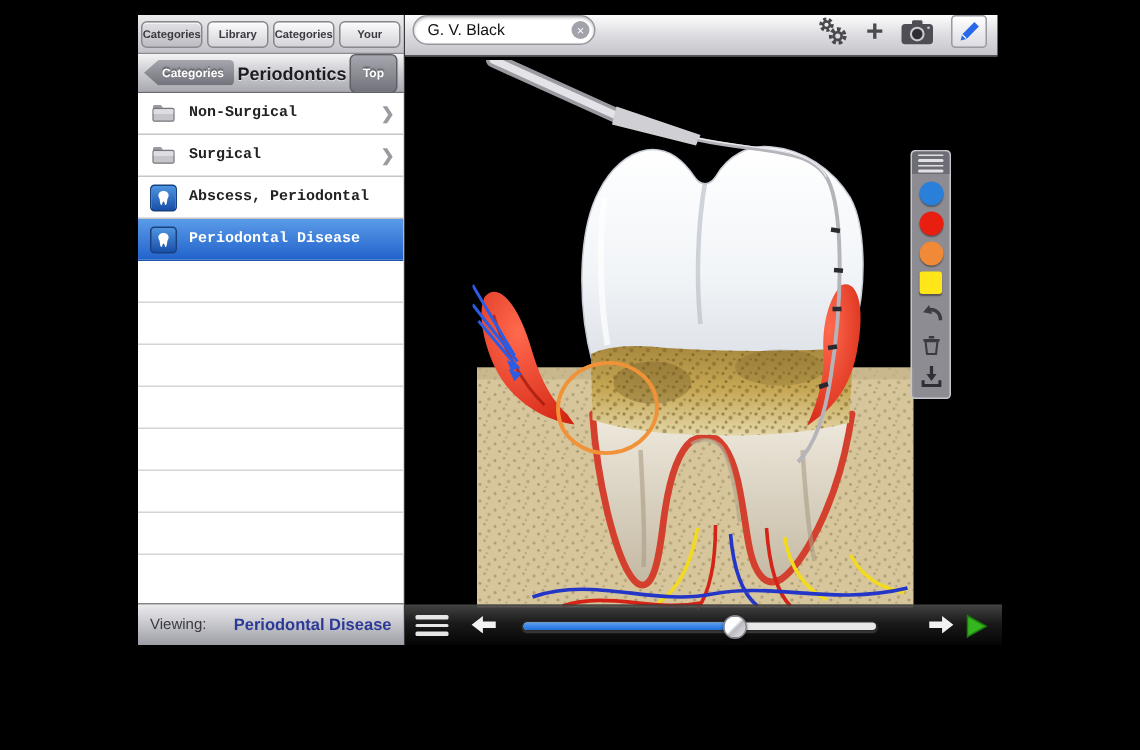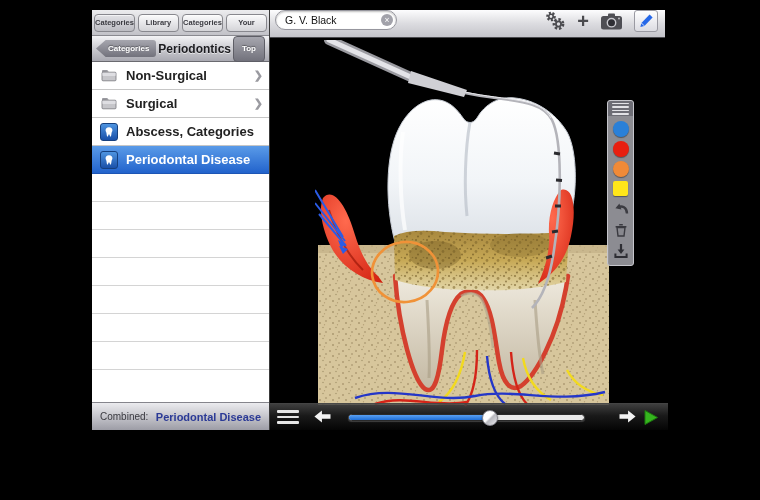--- a/index.html
+++ b/index.html
@@ -36,21 +36,21 @@
   .list { height:340px; list-style:none; overflow:hidden; background:#fff; }
   .row { height:28px; display:flex; align-items:center; padding:0 6px 0 8px;
     border-bottom:1px solid #c6c6c6; background:#fff; }
   .row.selected { background:linear-gradient(#5a9be8,#2263cc); border-bottom-color:#1d55b4; }
   .row.selected .row-label { color:#fff; }
   .row.empty { background:#fff; border-bottom:1px solid #d4d4d4; }
   .row-icon { width:18px; height:18px; margin-right:8px; flex:0 0 auto; }
   .tooth-tile { width:18px; height:18px; border-radius:3px;
     background:linear-gradient(#4e94e0,#1a50a8); border:1px solid #16407e;
     display:flex; align-items:center; justify-content:center; }
-  .row-label { font-size:13px; color:#222; font-weight:bold; flex:1; }
+  .row-label { font-size:10px; color:#222; font-weight:bold; flex:1;font-family:Liberation Mono, monospace; }
   .chevron { color:#9a9aa0; font-size:11px; font-weight:bold; }
   .viewingbar { height:28px; background:linear-gradient(#ebebee 0%,#c9c9cf 45%,#9d9da6 100%);
     border-top:1px solid #85858c; display:flex; align-items:center; padding:0 8px; }
   .viewing-label { font-size:10px; color:#3a3a40; }
   .viewing-value { flex:1; text-align:right; font-size:11px; font-weight:bold; color:#2b3a96; }
 
   
   .main { position:absolute; left:178px; top:0; width:398px; height:420px; background:#000; }
   .toolbar { position:absolute; left:0; top:0; width:395px; height:28px;
     background:linear-gradient(#fdfdfe 0%,#dcdce0 50%,#c4c4ca 100%);
@@ -152,41 +152,41 @@
           </span>
           <span class="row-label">Surgical</span>
           <span class="chevron">❯</span>
         </li>
         <li class="row">
           <span class="row-icon tooth-tile">
             <svg width="14" height="14" viewBox="0 0 16 16">
                 <path d="M8 2.6 C5.4 2.6 3.9 4.3 4.1 6.3 C4.2 7.5 5 8.1 5.1 9.2 C5.3 10.9 5.6 13.4 6.4 13.4 C7.3 13.4 6.9 10.6 8 10.6 C9.1 10.6 8.7 13.4 9.6 13.4 C10.4 13.4 10.7 10.9 10.9 9.2 C11 8.1 11.8 7.5 11.9 6.3 C12.1 4.3 10.6 2.6 8 2.6 Z" fill="#fff"></path>
               </svg>
           </span>
-          <span class="row-label">Abscess, Categories</span>
+          <span class="row-label">Abscess, Periodontal</span>
         </li>
         <li class="row selected">
           <span class="row-icon tooth-tile">
             <svg width="14" height="14" viewBox="0 0 16 16">
                 <path d="M8 2.6 C5.4 2.6 3.9 4.3 4.1 6.3 C4.2 7.5 5 8.1 5.1 9.2 C5.3 10.9 5.6 13.4 6.4 13.4 C7.3 13.4 6.9 10.6 8 10.6 C9.1 10.6 8.7 13.4 9.6 13.4 C10.4 13.4 10.7 10.9 10.9 9.2 C11 8.1 11.8 7.5 11.9 6.3 C12.1 4.3 10.6 2.6 8 2.6 Z" fill="#fff"></path>
               </svg>
           </span>
           <span class="row-label">Periodontal Disease</span>
         </li>
         <li class="row empty"></li>
         <li class="row empty"></li>
         <li class="row empty"></li>
         <li class="row empty"></li>
         <li class="row empty"></li>
         <li class="row empty"></li>
         <li class="row empty"></li>
       </ul>
 
       <div class="viewingbar">
-        <span class="viewing-label">Combined:</span>
+        <span class="viewing-label">Viewing:</span>
         <span class="viewing-value">Periodontal Disease</span>
       </div>
     </aside>
 
     <div class="main">
 
       <div class="toolbar">
         <div class="searchwrap">
           <input type="text" value="G. V. Black" style="">
           <div class="clearbtn">×</div>

